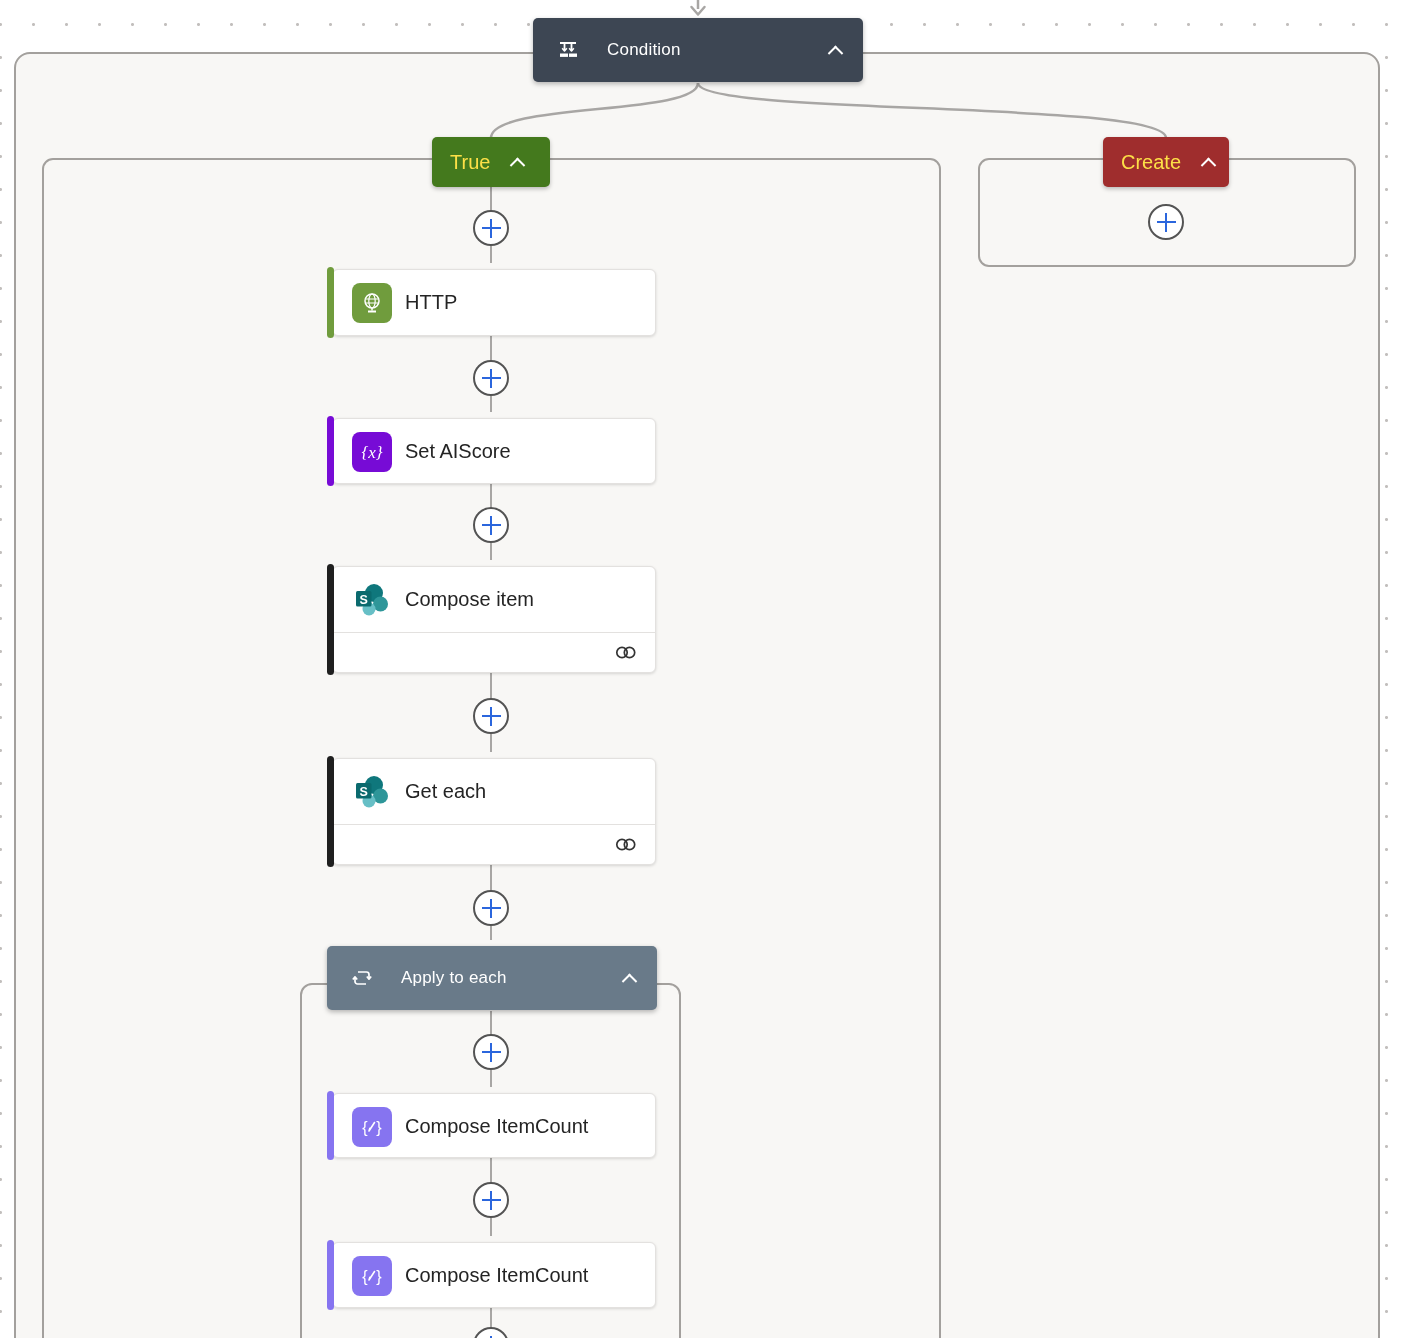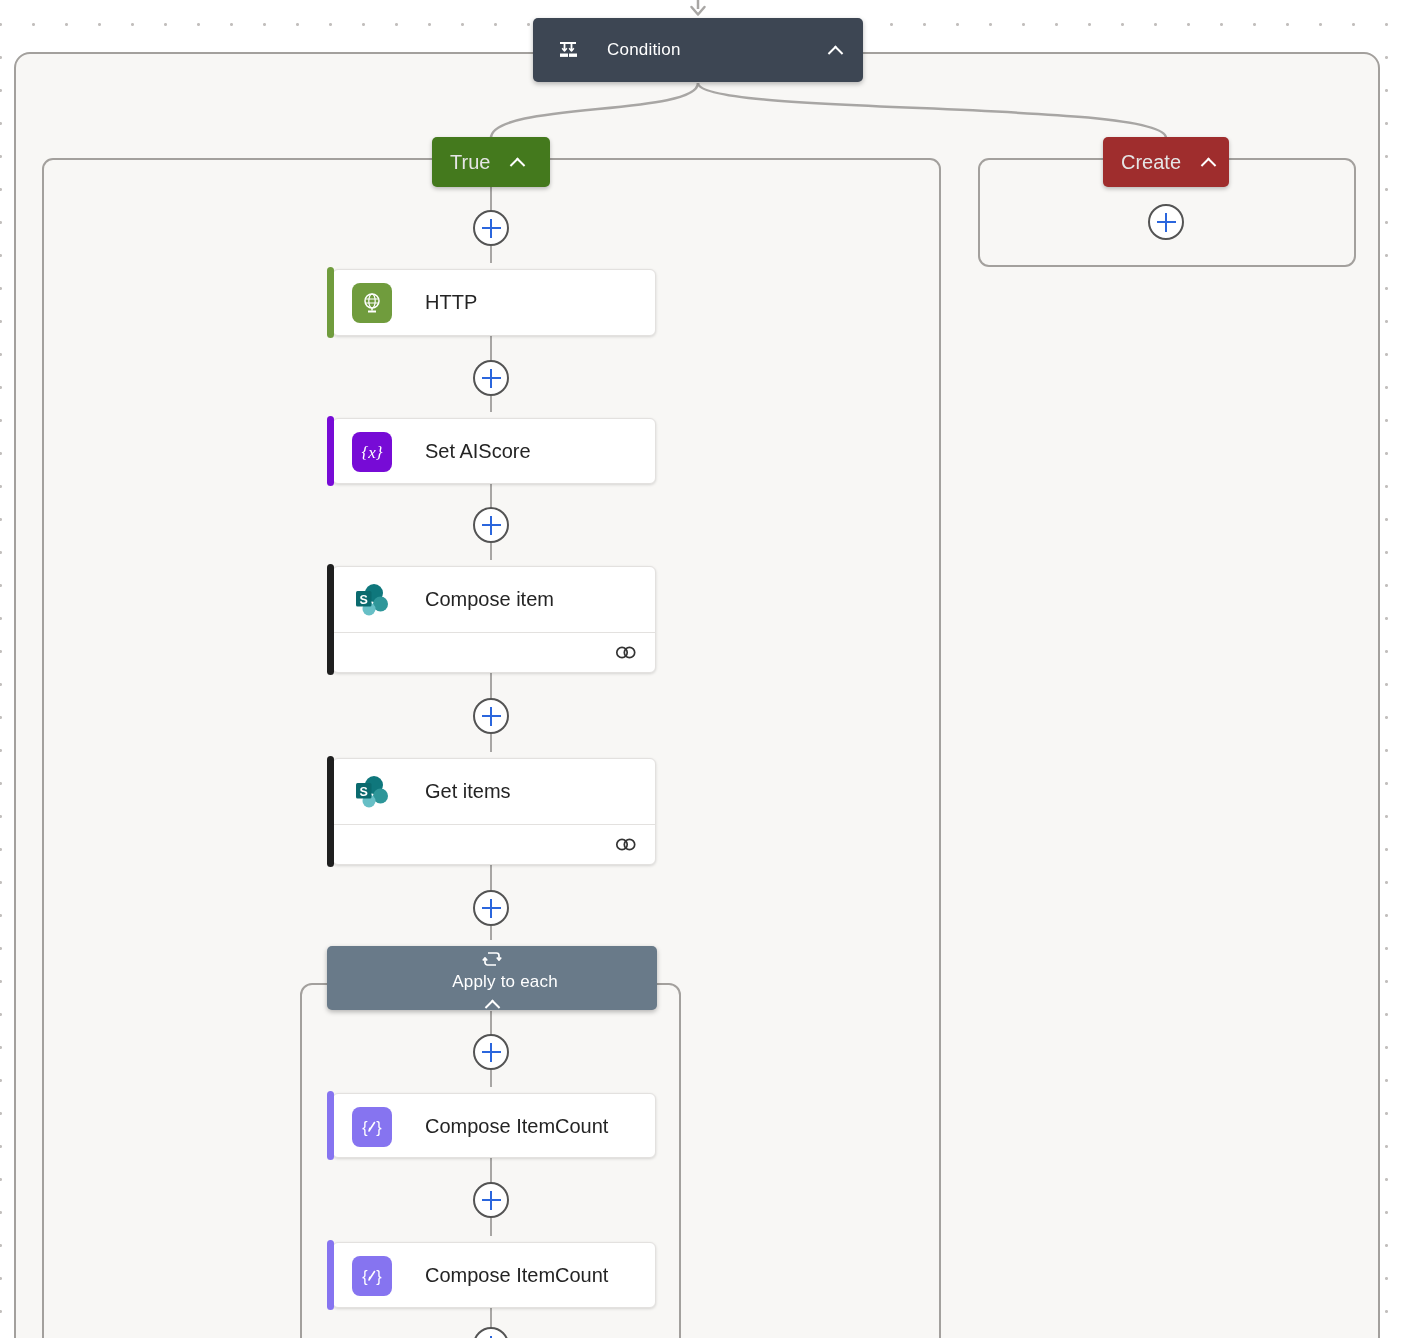--- a/index.html
+++ b/index.html
@@ -44,42 +44,42 @@
   .header-node .hn-label { flex:1; font-size:17px; padding-left:26px; letter-spacing:.2px; }
   .chev-up {
     width:11px; height:11px; flex:0 0 auto;
     border-left:2.5px solid #fff; border-top:2.5px solid #fff;
     transform:rotate(45deg) translate(2px,2px);
   }
 
   
   .badge {
     position:absolute; height:50px; border-radius:5px;
-    display:flex; align-items:center; color:#e5e5e5; z-index:6;
+    display:flex; align-items:center; color:#fde047; z-index:6;
     padding:0 18px; box-shadow:0 2px 4px rgba(0,0,0,.25); cursor:pointer;
   }
   .badge .b-label { font-size:20px; padding-right:22px; }
 
   
   .card {
     position:absolute; left:332px; width:324px;
     background:#ffffff; border:1px solid #e3e1df; border-radius:6px;
     box-shadow:0 1px 3px rgba(0,0,0,.14); z-index:5; cursor:pointer;
   }
   .accent {
     position:absolute; left:-6px; top:-3px; bottom:-3px; width:7px;
     border-radius:4px;
   }
   .card-main { display:flex; align-items:center; height:65px; padding-left:19px; }
   .icon-box {
     width:40px; height:40px; border-radius:8px; flex:0 0 auto;
     display:flex; align-items:center; justify-content:center;
   }
   .icon-box--plain { border-radius:0; }
-  .card-label { font-size:20px; color:#242424; padding-left:33px; white-space:nowrap; }
+  .card-label { font-size:20px; color:#242424; padding-left:13px; white-space:nowrap; }
   .card-divider { height:1px; background:#e3e1df; }
   .card-sub { height:39px; display:flex; align-items:center; justify-content:flex-end; padding-right:17px; }
 
   
   .plus {
     position:absolute; width:36px; height:36px; border-radius:50%;
     background:#fff; border:2px solid #545454; z-index:6; cursor:pointer;
   }
   .plus::before, .plus::after { content:""; position:absolute; background:#2b66dd; }
   .plus::before { width:19px; height:2.6px; left:6.5px; top:14.7px; }
@@ -220,32 +220,32 @@
     <div class="card-main">
       <div class="icon-box icon-box--plain">
         <svg width="40" height="40" viewBox="0 0 40 40">
           <circle cx="22" cy="13" r="9" fill="#0f777c"></circle>
           <circle cx="28.5" cy="24" r="7.5" fill="#2e9699"></circle>
           <circle cx="17" cy="29" r="6.5" fill="#67bfc6"></circle>
           <rect x="4" y="11" width="15.5" height="15.5" rx="1.5" fill="#0b6a6e"></rect>
           <text x="11.7" y="23.5" text-anchor="middle" font-size="12.5" font-weight="bold" font-family="Liberation Sans, sans-serif" fill="#fff">S</text>
         </svg>
       </div>
-      <span class="card-label">Get items</span>
+      <span class="card-label">Get each</span>
     </div>
     <div class="card-divider"></div>
     <div class="card-sub">
       <svg width="24" height="15" viewBox="0 0 24 15">
         <circle cx="8" cy="7.5" r="5.2" stroke="#333" stroke-width="1.7" fill="none"></circle>
         <circle cx="15.5" cy="7.5" r="5.2" stroke="#333" stroke-width="1.7" fill="none"></circle>
       </svg>
     </div>
   </div>
 
-  <div class="header-node" style="left:327px; top:946px; background:#697a89;flex-direction:column;">
+  <div class="header-node" style="left:327px; top:946px; background:#697a89;">
     <span class="hn-icon">
       <svg width="24" height="24" viewBox="0 0 24 24">
         <path d="M8 6 H16.5 A2.5 2.5 0 0 1 19 8.5 V12.5" stroke="#fff" stroke-width="1.7" fill="none"></path>
         <path d="M16.8 10.5 L19 13.2 L21.2 10.5" stroke="#fff" stroke-width="1.6" fill="none" stroke-linejoin="round"></path>
         <path d="M16 18 H7.5 A2.5 2.5 0 0 1 5 15.5 V11.5" stroke="#fff" stroke-width="1.7" fill="none"></path>
         <path d="M2.8 13.5 L5 10.8 L7.2 13.5" stroke="#fff" stroke-width="1.6" fill="none" stroke-linejoin="round"></path>
       </svg>
     </span>
     <span class="hn-label">Apply to each</span>
     <span class="chev-up"></span>

